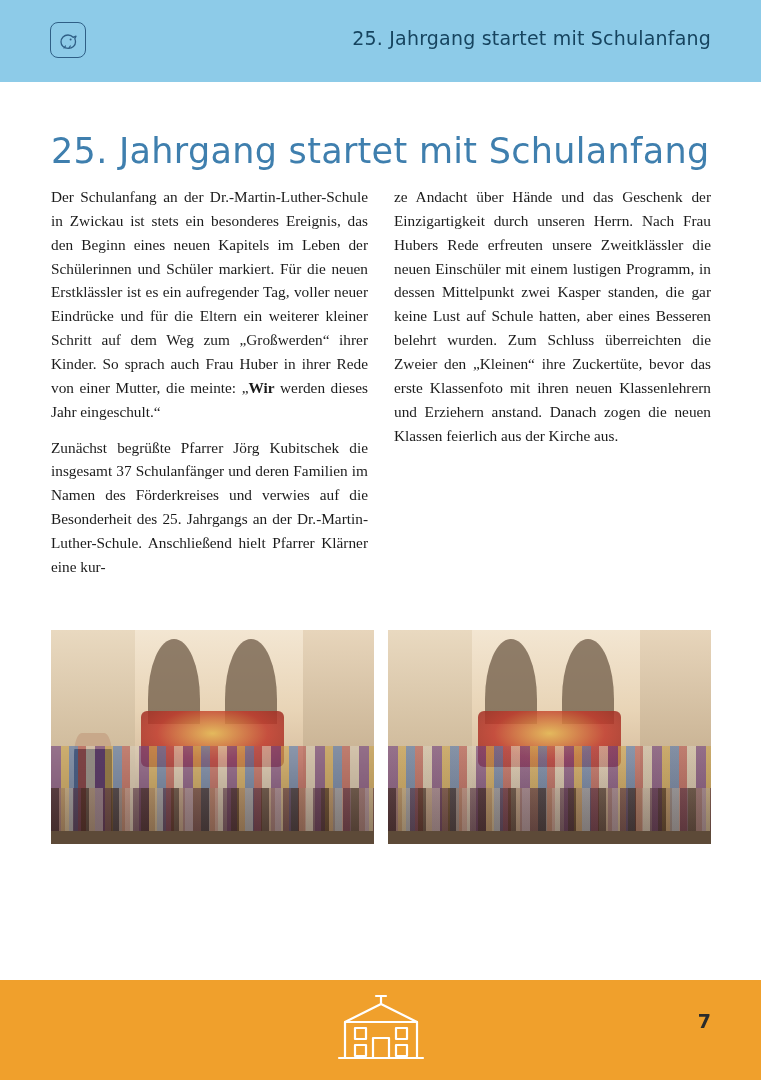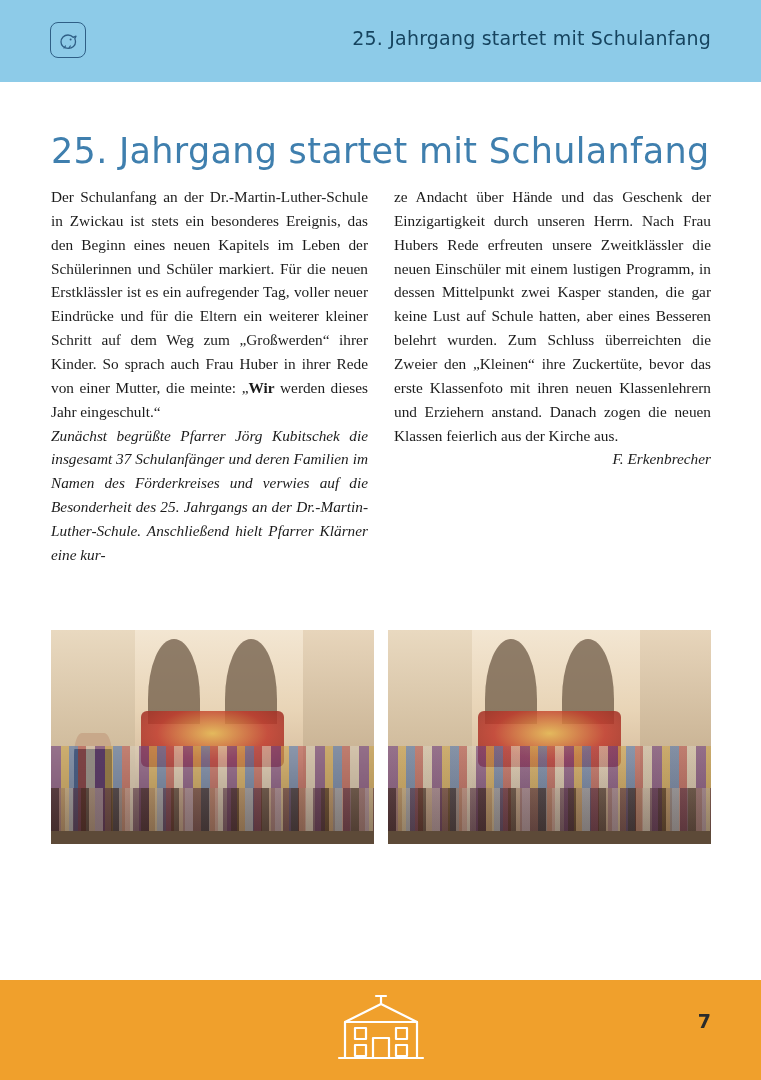--- a/index.html
+++ b/index.html
@@ -85,21 +85,21 @@
     width: 320px;
     font-size: 15.3px;
     line-height: 1.56;
     color: #1b1b1b;
     text-align: justify;
     hyphens: manual;
   }
   .col p {
     margin: 0;
   }
-  .col p + p { margin-top: 0; font-style: italic; }
+  .col p + p { margin-top: 12px; }
   .sig {
     text-align: right;
     margin-top: 2px;
   }
   .bold-word { font-weight: bold; }
 
   
   .photos {
     position: absolute;
     left: 51px;
@@ -239,21 +239,20 @@
 
   <div class="columns">
 
     <div class="col">
       <p><span>Der Schulanfang an der Dr.-Martin-Luther-Schule in Zwickau ist stets ein besonderes Ereignis, das den Beginn eines neuen Kapitels im Leben der Schülerinnen und Schüler markiert. Für die neuen Erstklässler ist es ein aufregender Tag, voller neuer Eindrücke und für die Eltern ein weiterer kleiner Schritt auf dem Weg zum „Großwerden“ ihrer Kinder. So sprach auch Frau Huber in ihrer Rede von einer Mutter, die meinte: „</span><span class="bold-word">Wir</span><span> werden dieses Jahr eingeschult.“</span></p>
       <p>Zunächst begrüßte Pfarrer Jörg Kubitschek die insgesamt 37 Schulanfänger und deren Familien im Namen des Förderkreises und verwies auf die Besonderheit des 25. Jahrgangs an der Dr.-Martin-Luther-Schule. Anschließend hielt Pfarrer Klärner eine kur-</p>
     </div>
 
     <div class="col">
       <p>ze Andacht über Hände und das Geschenk der Einzigartigkeit durch unseren Herrn. Nach Frau Hubers Rede erfreuten unsere Zweitklässler die neuen Einschüler mit einem lustigen Programm, in dessen Mittelpunkt zwei Kasper standen, die gar keine Lust auf Schule hatten, aber eines Besseren belehrt wurden. Zum Schluss überreichten die Zweier den „Kleinen“ ihre Zuckertüte, bevor das erste Klassenfoto mit ihren neuen Klassenlehrern und Erziehern anstand. Danach zogen die neuen Klassen feierlich aus der Kirche aus.</p>
-      <p class="sig">F. Erkenbrecher</p>
     </div>
 
   </div>
 
   <div class="photos">
     <div class="photo">
       <div class="sky"></div>
       <div class="wallL"></div>
       <div class="wallR"></div>
       <div class="arch a1"></div>

